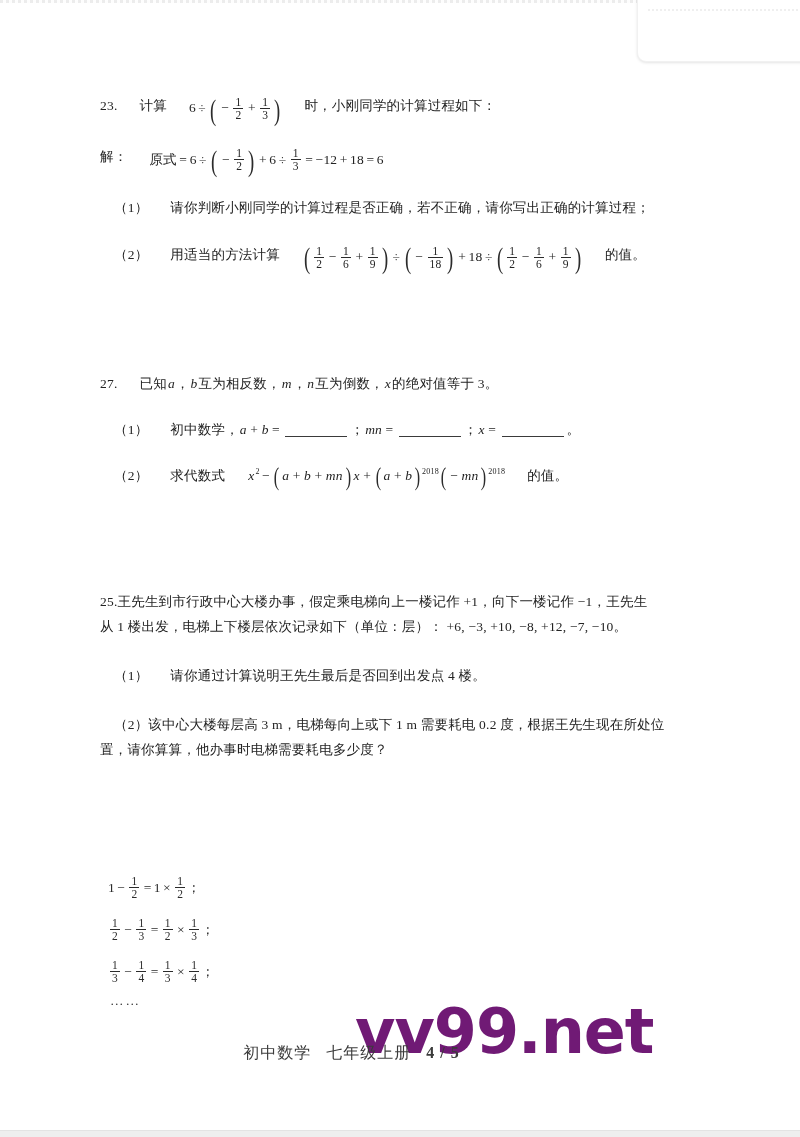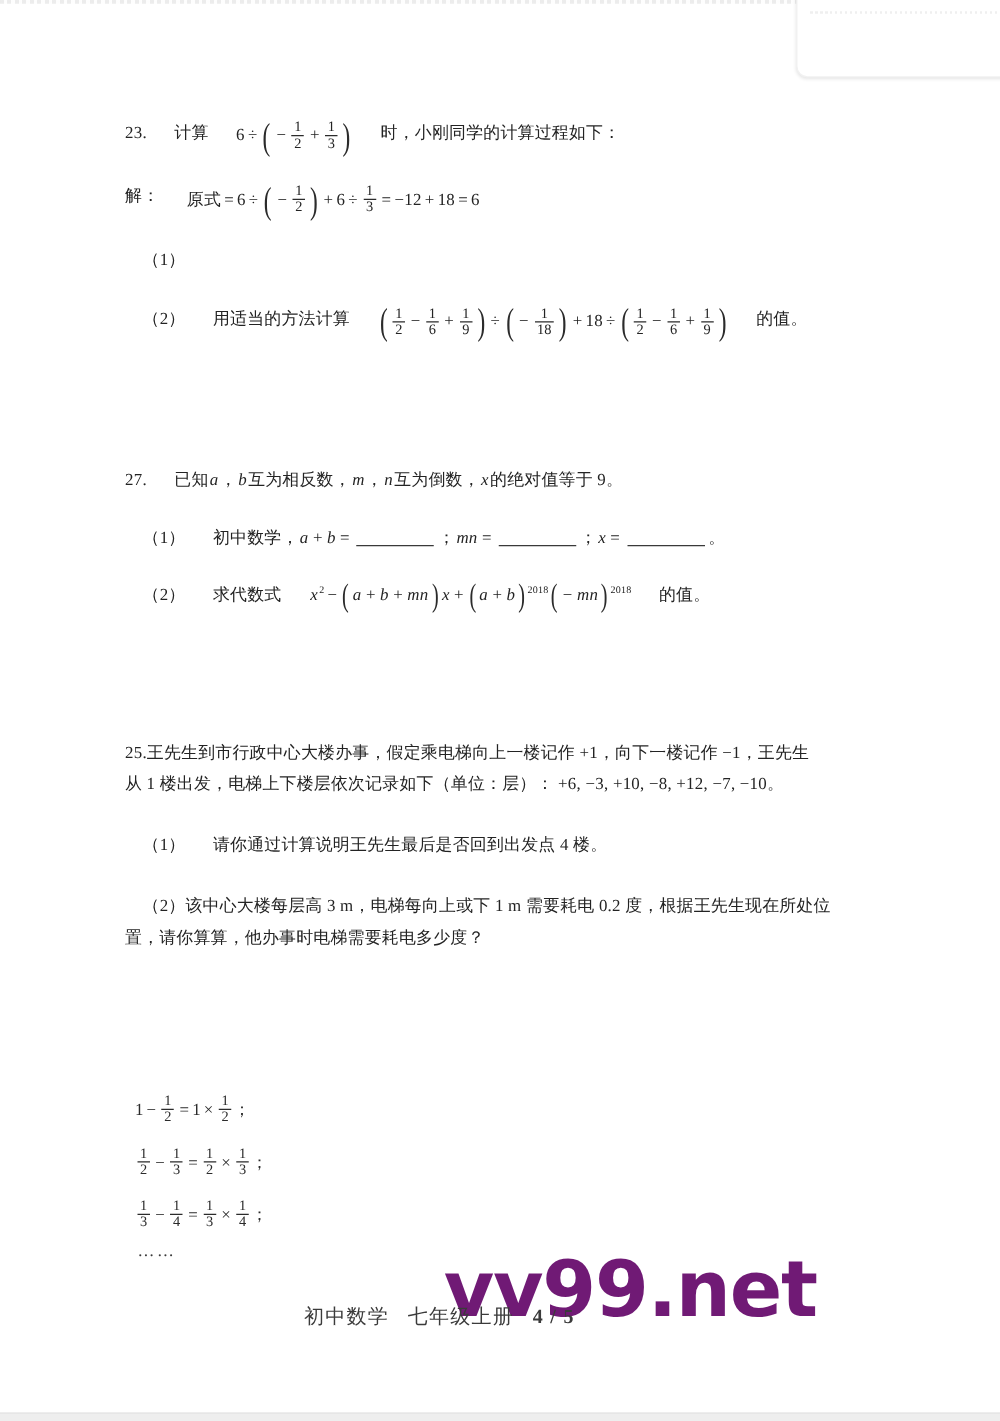--- a/index.html
+++ b/index.html
@@ -237,20 +237,21 @@
             <span>18</span>
           <span class="op">=</span>
             <span>6</span>
         </span>
       </div>
 
       <div class="gap-sm"></div>
 
       <div class="line indent">
         <span>（1）</span>
+        <span>请你判断小刚同学的计算过程是否正确，若不正确，请你写出正确的计算过程；</span>
       </div>
 
       <div class="gap-sm"></div>
 
       <div class="line indent">
         <span>（2）</span>
         <span>用适当的方法计算</span>
         <span class="math">
           <span class="paren">(</span>
           <span class="frac">
@@ -310,21 +311,21 @@
           <span>已知</span>
             <span class="it">a</span>
             <span>，</span>
           <span class="it">b</span>
             <span>互为相反数，</span>
           <span class="it">m</span>
             <span>，</span>
           <span class="it">n</span>
             <span>互为倒数，</span>
           <span class="it">x</span>
-            <span>的绝对值等于 9。</span>
+            <span>的绝对值等于 3。</span>
         </span>
       </div>
 
       <div class="gap-sm"></div>
 
       <div class="line indent">
         <span>（1）</span>
         <span class="math">
           <span>初中数学，</span>
           <span class="it">a</span>

